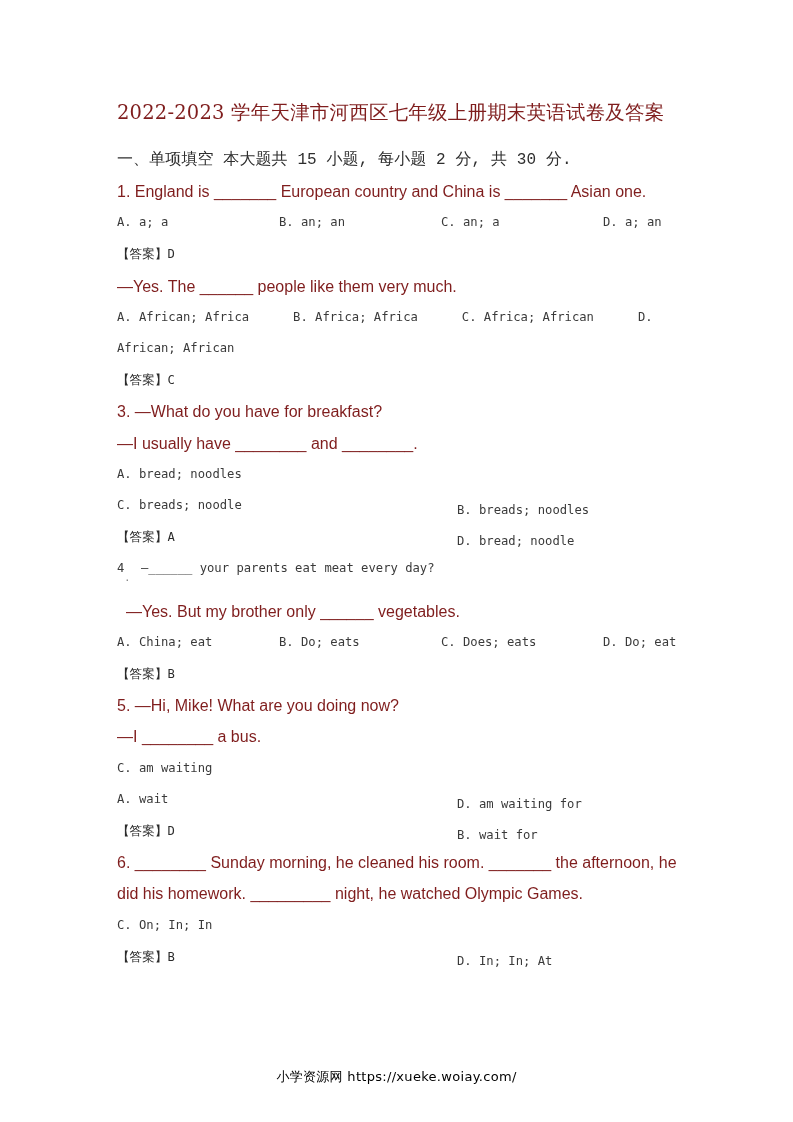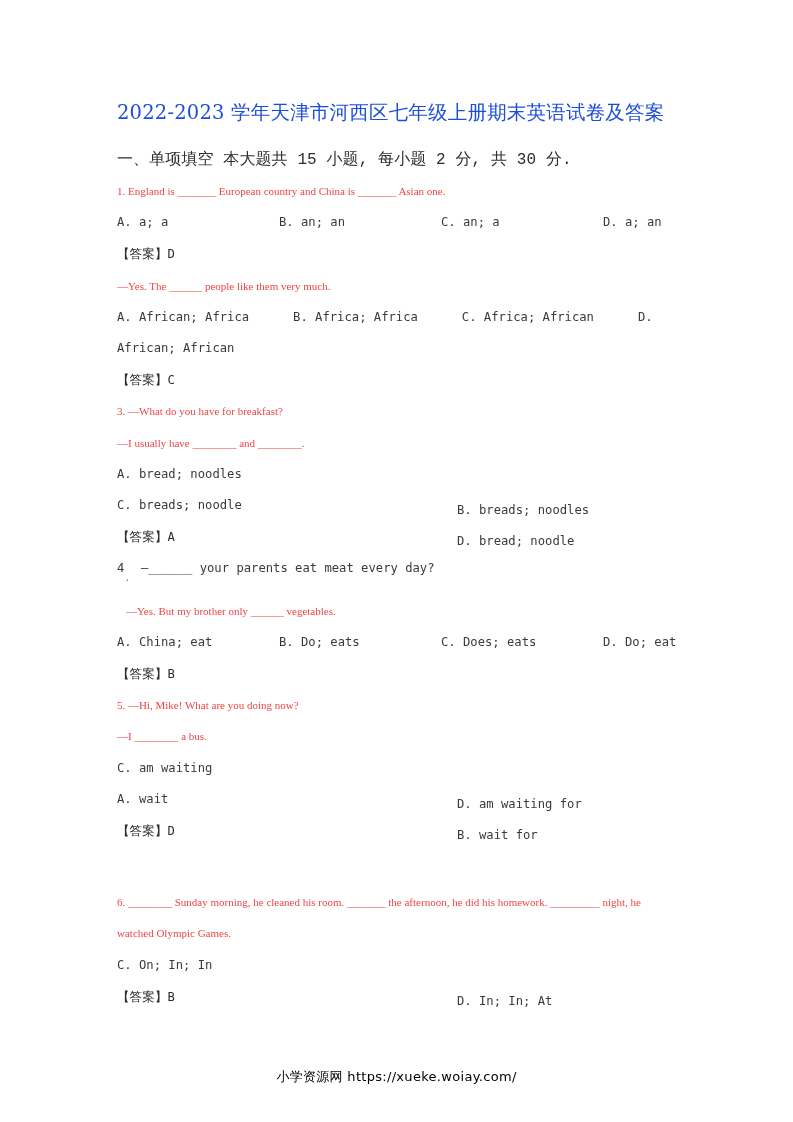--- a/index.html
+++ b/index.html
@@ -26,21 +26,21 @@
     left: 117px;
     top: 92px;
     width: 560px;
   }
 
   
   .doc-title {
     font-family: "DejaVu Serif", "Liberation Serif", serif;
     font-size: 19.5px;
     line-height: 41px;
-    color: #1d4ed8;
+    color: #7f1d1d;
     letter-spacing: 0.2px;
     margin: 0 0 12px 0;
     font-weight: 400;
     width: 556px;
   }
   .section-head {
     font-family: Liberation Mono, monospace;
     font-size: 16px;
     line-height: 31px;
     color: #2e2e2e;
@@ -50,27 +50,27 @@
     font-family: "DejaVu Serif", "Liberation Serif", serif;
     font-size: 12.6px;
     line-height: 31.2px;
     color: #2b2b2b;
   }
   .answer .ans-letter {
     font-family: "DejaVu Sans Mono", "Liberation Mono", monospace;
     font-size: 12.2px;
   }
   .stem {
-    font-family: Liberation Serif, serif;
-    font-size: 11px;
+    font-family: Liberation Sans, sans-serif;
+    font-size: 16px;
     line-height: 31.2px;
-    color: #ef4444;
+    color: #7f1d1d;
     white-space: pre-wrap;
   }
-  .stem.wrap { white-space: normal; margin-top: 40px; }
+  .stem.wrap { white-space: normal; }
   .stem.indent { padding-left: 9px; }
 
   
   .opts {
     font-family: "DejaVu Sans Mono", "Liberation Mono", monospace;
     font-size: 12.2px;
     line-height: 31.2px;
     color: #3a3a3a;
     display: block;
     position: relative;

